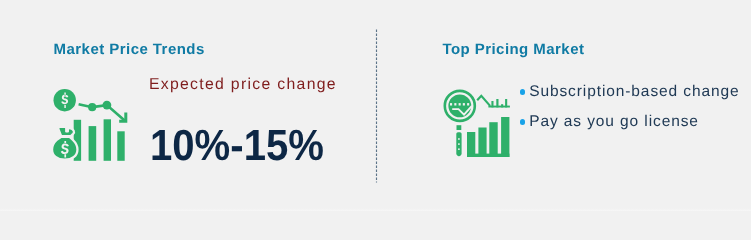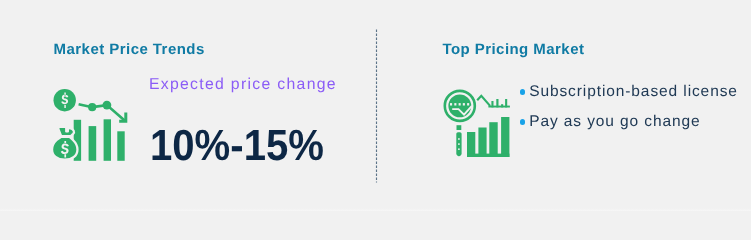--- a/index.html
+++ b/index.html
@@ -9,21 +9,21 @@
   
   .canvas{position:relative;width:692px;height:211px;background:#f1f1f1;filter:opacity(0.999);}
   .panel{position:static;}
   .bottom-edge{position:absolute;left:0;bottom:0;width:751px;height:3px;
                background:linear-gradient(to bottom,#f1f1f1 0%,#f3f3f3 45%,#f7f7f7 100%);}
   .divider{position:absolute;left:375px;top:29px;width:3px;height:158px;}
   .sect-title{position:absolute;font-weight:bold;color:#107ba4;font-size:15px;
               letter-spacing:0.45px;white-space:nowrap;line-height:1;}
   .t-left{left:53.6px;top:42.2px;}
   .t-right{left:442.4px;top:42.2px;}
-  .lead{position:absolute;left:148.9px;top:73.5px;color:#8b5cf6;
+  .lead{position:absolute;left:148.9px;top:73.5px;color:#7f1d1d;
         line-height:21px;white-space:nowrap;text-align:right;}
   .lead-1{font-size:15.8px;letter-spacing:1.3px;}
   .lead-2{font-size:15.6px;letter-spacing:0.4px;}
   .big{position:absolute;left:149.5px;top:125.0px;color:#0d2745;font-size:43.5px;
        font-weight:bold;white-space:nowrap;line-height:1;
        transform:scaleX(0.922);transform-origin:left top;}
   .icon-left{position:absolute;left:52px;top:88px;width:78px;height:74px;}
   .icon-right{position:absolute;left:443px;top:88px;width:68px;height:70px;}
   .bullets{position:absolute;left:529.2px;top:77.1px;}
   .bullet{position:relative;color:#203a55;font-size:15.5px;letter-spacing:0.9px;
@@ -117,18 +117,18 @@
 
           <rect x="467.0" y="132.0" width="8.3" height="25.0"></rect>
           <rect x="478.4" y="127.5" width="8.2" height="29.5"></rect>
           <rect x="489.3" y="122.2" width="8.4" height="34.8"></rect>
           <rect x="501.1" y="117.0" width="8.3" height="40.0"></rect>
           <rect x="467.0" y="153.6" width="42.4" height="3.4"></rect>
         </g>
       </svg>
     </div>
     <div class="bullets">
-      <div class="bullet"><span class="dot"></span><span>Subscription-based license</span></div>
-      <div class="bullet"><span class="dot"></span><span>Pay as you go change</span></div>
+      <div class="bullet"><span class="dot"></span><span>Subscription-based change</span></div>
+      <div class="bullet"><span class="dot"></span><span>Pay as you go license</span></div>
     </div>
   </div>
 
 </div>
 
 </body></html>

